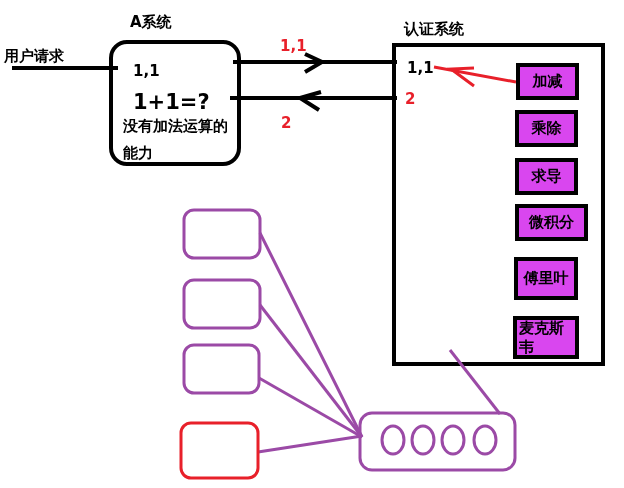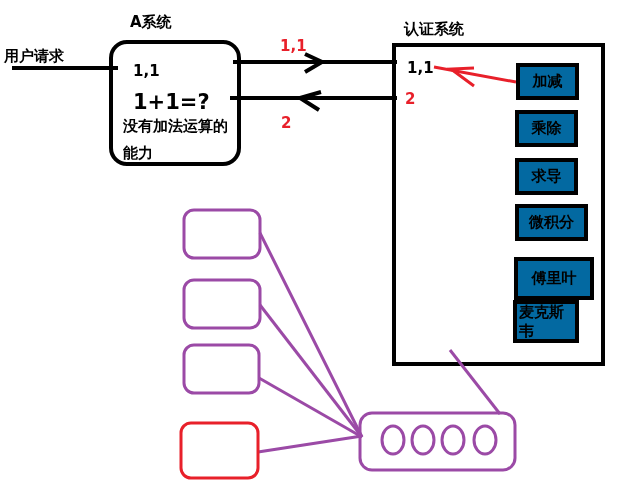--- a/index.html
+++ b/index.html
@@ -1,20 +1,20 @@
 <!DOCTYPE html>
 <html><head>
 <meta charset="utf-8">
 <style>
   html, body { margin:0; padding:0; background:#ffffff; }
   body { width:624px; height:488px; position:relative; overflow:hidden;
          font-family:"DejaVu Sans","Liberation Sans",sans-serif; }
   .lbl { position:absolute; font-weight:bold; white-space:nowrap; color:#000; }
   .red { color:#e8202a; }
-  .fnbox { position:absolute; border:4px solid #000; background:#0369a1; box-sizing:border-box;
+  .fnbox { position:absolute; border:4px solid #000; background:#d946ef; box-sizing:border-box;
            display:flex; align-items:center; justify-content:center;
            font-size:15px; font-weight:bold; color:#000; }
   svg { position:absolute; left:0; top:0; }
 </style>
 </head>
 <body>
 
 <svg width="624" height="488" viewBox="0 0 624 488">
 
   <line x1="12" y1="68" x2="118" y2="68" stroke="#000" stroke-width="4"></line>
@@ -63,14 +63,14 @@
 <div class="lbl red" style="left:280px;top:37px;font-size:15px;">1,1</div>
 <div class="lbl red" style="left:281px;top:114px;font-size:15px;">2</div>
 
 <div class="lbl" style="left:407px;top:59px;font-size:15px;">1,1</div>
 <div class="lbl red" style="left:405px;top:90px;font-size:15px;">2</div>
 
 <div class="fnbox" style="left:516px;top:63px;width:63px;height:37px;">加减</div>
 <div class="fnbox" style="left:515px;top:110px;width:63px;height:37px;">乘除</div>
 <div class="fnbox" style="left:515px;top:158px;width:63px;height:37px;text-align:center;">求导</div>
 <div class="fnbox" style="left:515px;top:204px;width:73px;height:37px;">微积分</div>
-<div class="fnbox" style="left:514px;top:257px;width:80px;height:43px;">傅里叶</div>
-<div class="fnbox" style="left:513px;top:300px;width:66px;height:43px;justify-content:flex-start;padding-left:2px;overflow:visible;">麦克斯韦</div>
+<div class="fnbox" style="left:514px;top:257px;width:64px;height:43px;">傅里叶</div>
+<div class="fnbox" style="left:513px;top:316px;width:66px;height:43px;justify-content:flex-start;padding-left:2px;overflow:visible;">麦克斯韦</div>
 
 </body></html>

